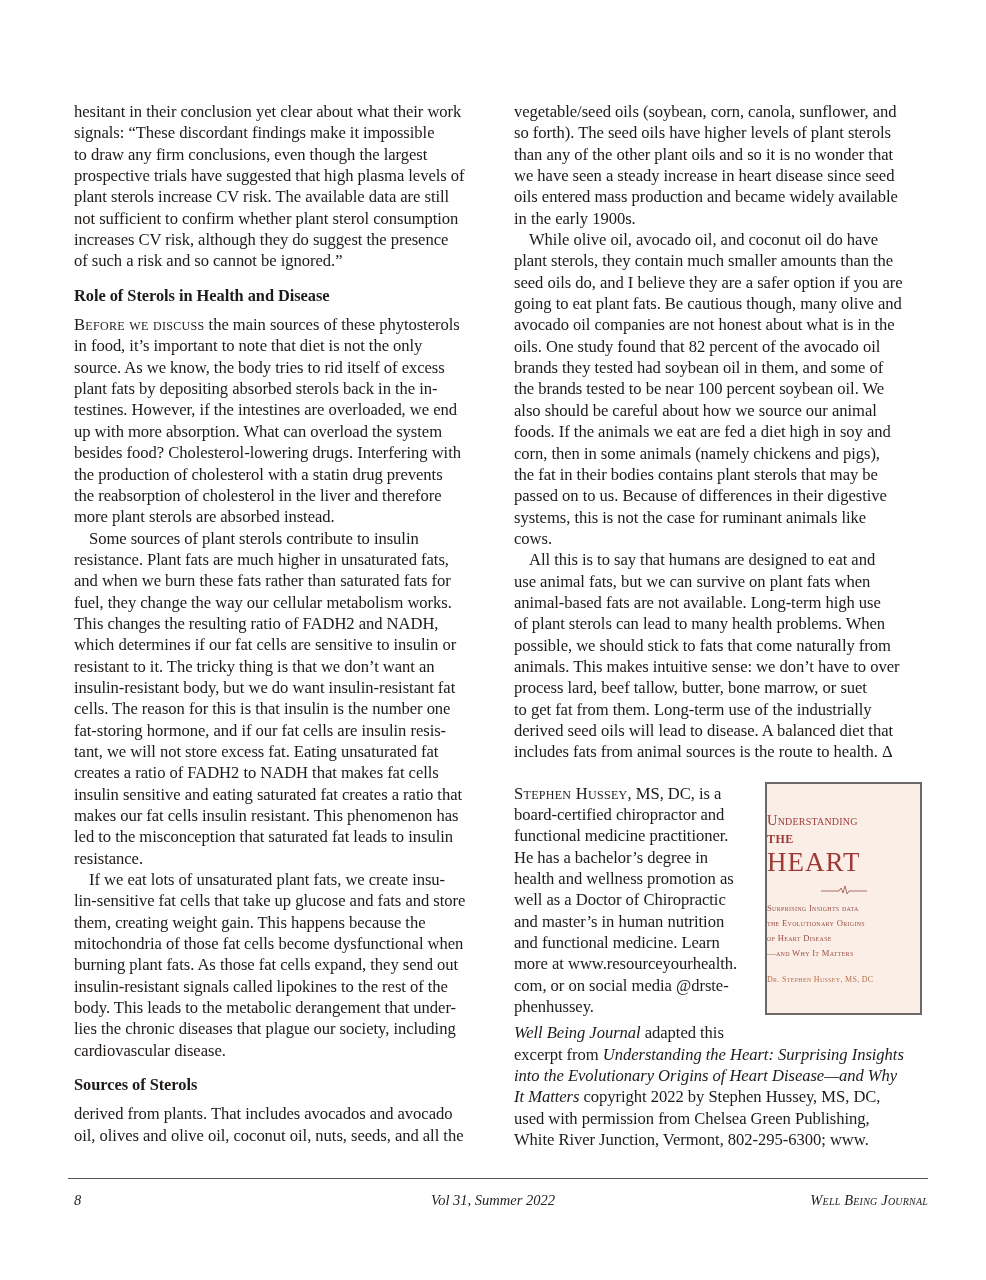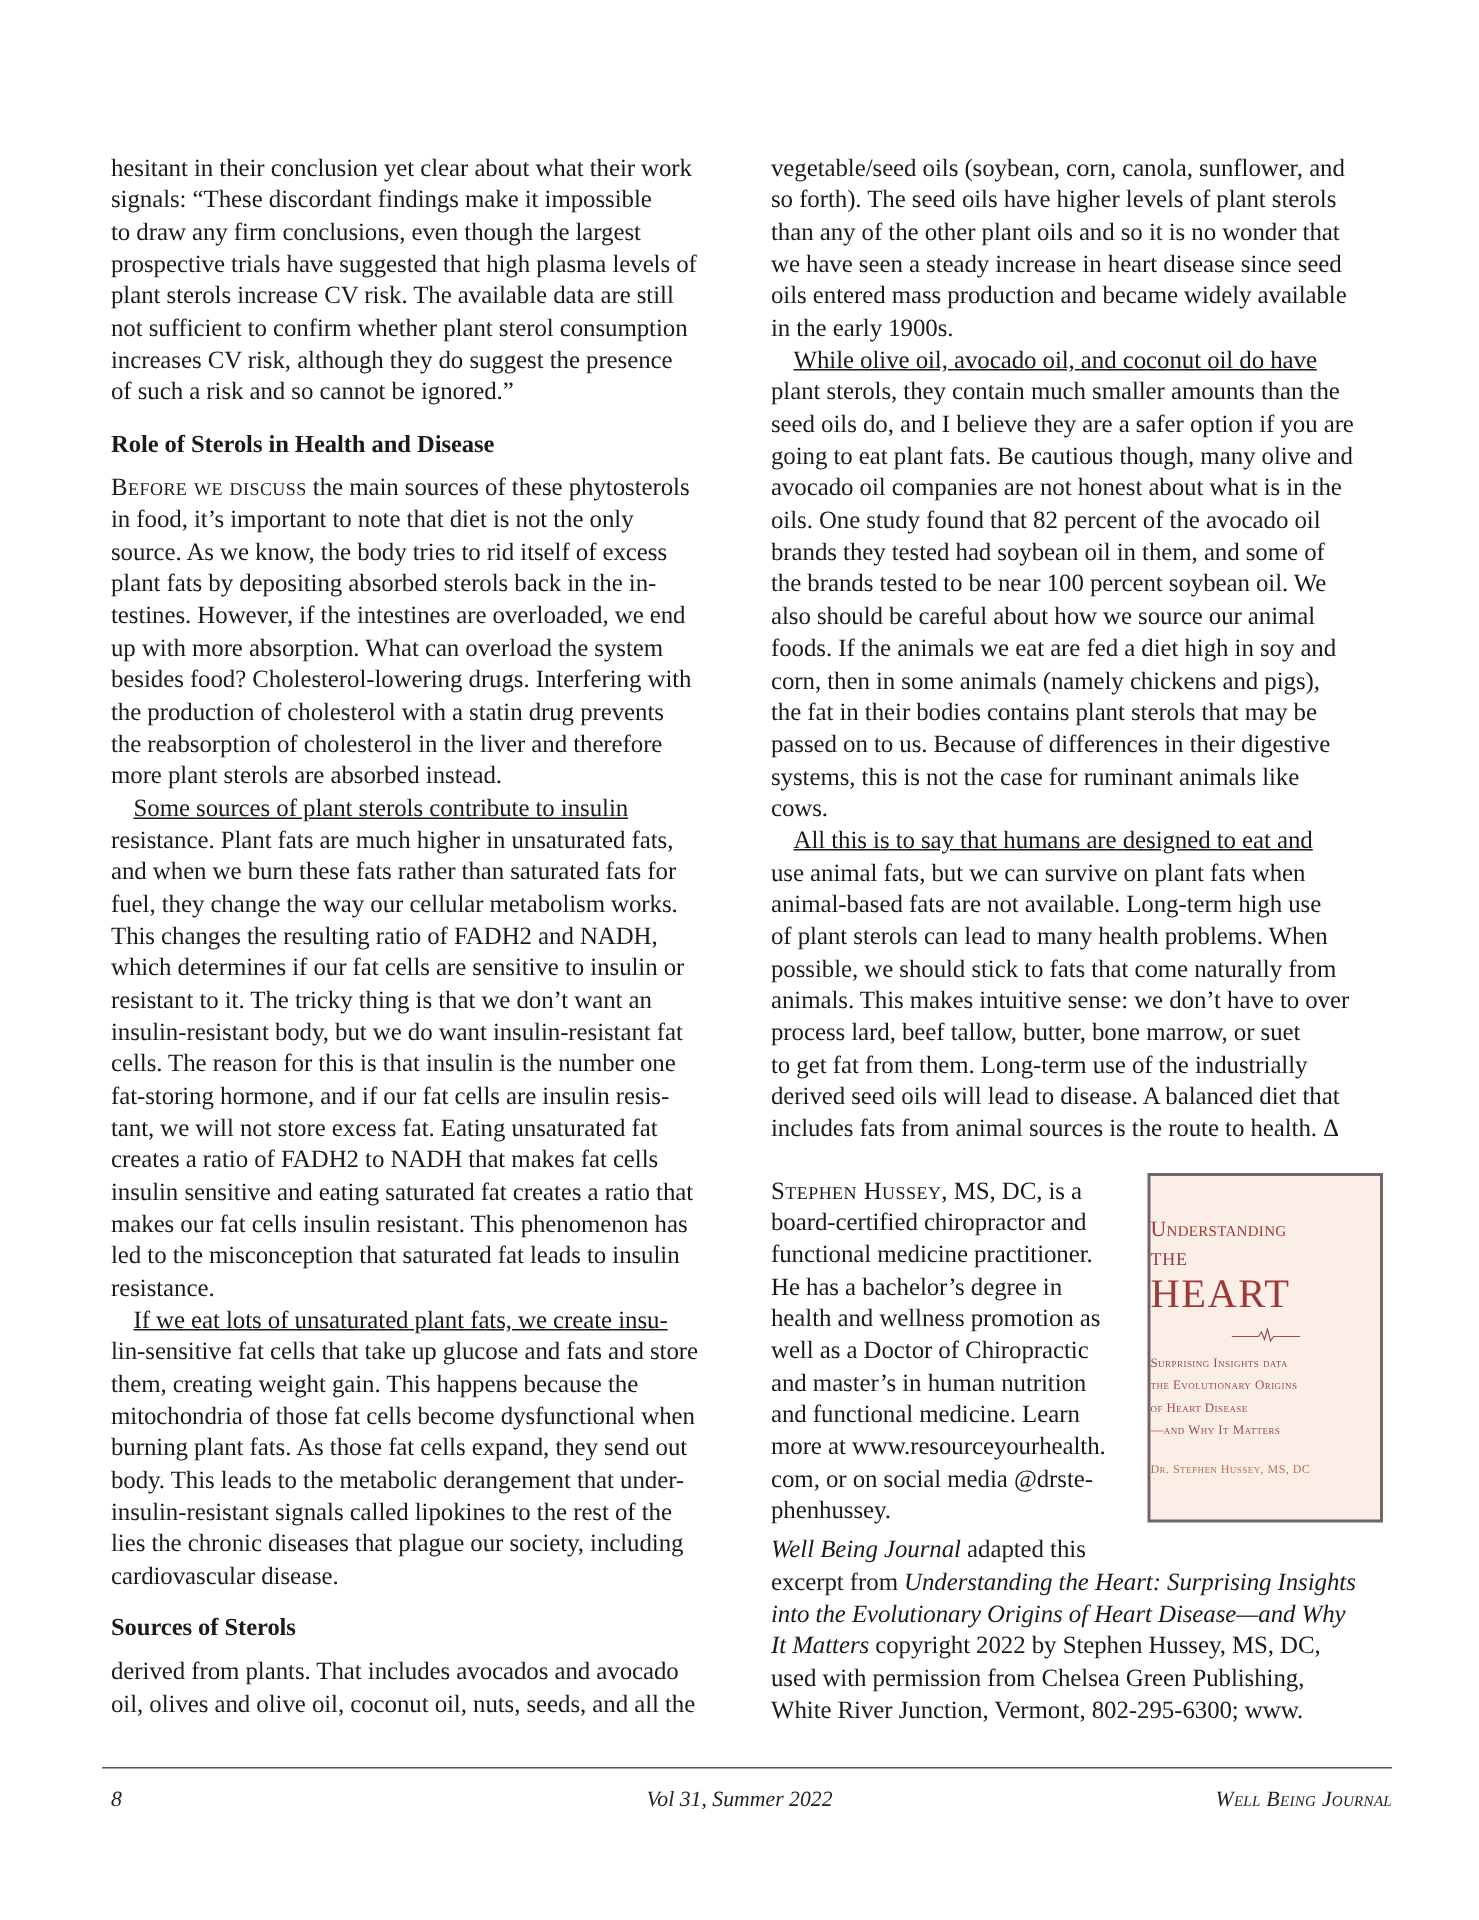--- a/index.html
+++ b/index.html
@@ -13,21 +13,21 @@
     .col {
       position: absolute;
       top: 101px;
       font-size: 16.6px;
       line-height: 21.35px;
       letter-spacing: -0.05px;
     }
     .col-left { left: 74px; width: 420px; }
     .col-right { left: 514px; width: 420px; }
     .line { display: block; white-space: nowrap; }
-    .indent { padding-left: 15px; text-decoration: underline; }
+    .indent { padding-left: 15px; }
     .heading {
       display: block;
       text-align: left;
       font-weight: bold;
       font-size: 16.4px;
       white-space: nowrap;
     }
     .sc { font-variant: small-caps; letter-spacing: 0.3px; }
     em, .it { font-style: italic; }
     .gap-heading-top { height: 13px; }
@@ -39,21 +39,21 @@
       top: 782px;
       width: 157px;
       height: 233px;
       background: #fbeee6;
       border: 2px solid #6d6866;
       text-align: left;
       color: #9d3a37;
       font-family: "Liberation Serif", "DejaVu Serif", serif;
     }
     .book-cover .t1 { margin-top: 28px; font-size: 14.5px; letter-spacing: 0.2px; font-variant: small-caps; }
-    .book-cover .t2 { margin-top: 3px; font-size: 12px; letter-spacing: 0.5px; }
+    .book-cover .t2 { margin-top: 3px; font-size: 12px; letter-spacing: 0.5px; font-weight: bold; }
     .book-cover .t3 { margin-top: 0; font-size: 27px; letter-spacing: 1px; line-height: 30px; }
     .book-cover .pulse { margin: 8px auto 6px; width: 46px; height: 10px; display: block; }
     .book-cover .sub {
       color: #9a4f46;
       font-size: 8.6px;
       line-height: 15px;
       letter-spacing: 0.3px;
       font-variant: small-caps;
     }
     .book-cover .author {
@@ -133,22 +133,22 @@
     <span class="line">led to the misconception that saturated fat leads to insulin</span>
     <span class="line">resistance.</span>
   </div>
 
   <div>
     <span class="line indent">If we eat lots of unsaturated plant fats, we create insu-</span>
     <span class="line">lin-sensitive fat cells that take up glucose and fats and store</span>
     <span class="line">them, creating weight gain. This happens because the</span>
     <span class="line">mitochondria of those fat cells become dysfunctional when</span>
     <span class="line">burning plant fats. As those fat cells expand, they send out</span>
+    <span class="line">insulin-resistant signals called lipokines to the rest of the</span>
     <span class="line">body. This leads to the metabolic derangement that under-</span>
-    <span class="line">insulin-resistant signals called lipokines to the rest of the</span>
     <span class="line">lies the chronic diseases that plague our society, including</span>
     <span class="line">cardiovascular disease.</span>
   </div>
 
   <div class="gap-heading-top"></div>
   <h2 class="heading">Sources of Sterols</h2>
   <div class="gap-heading-bot"></div>
 
   <div>
     <span class="line">derived from plants. That includes avocados and avocado</span>

